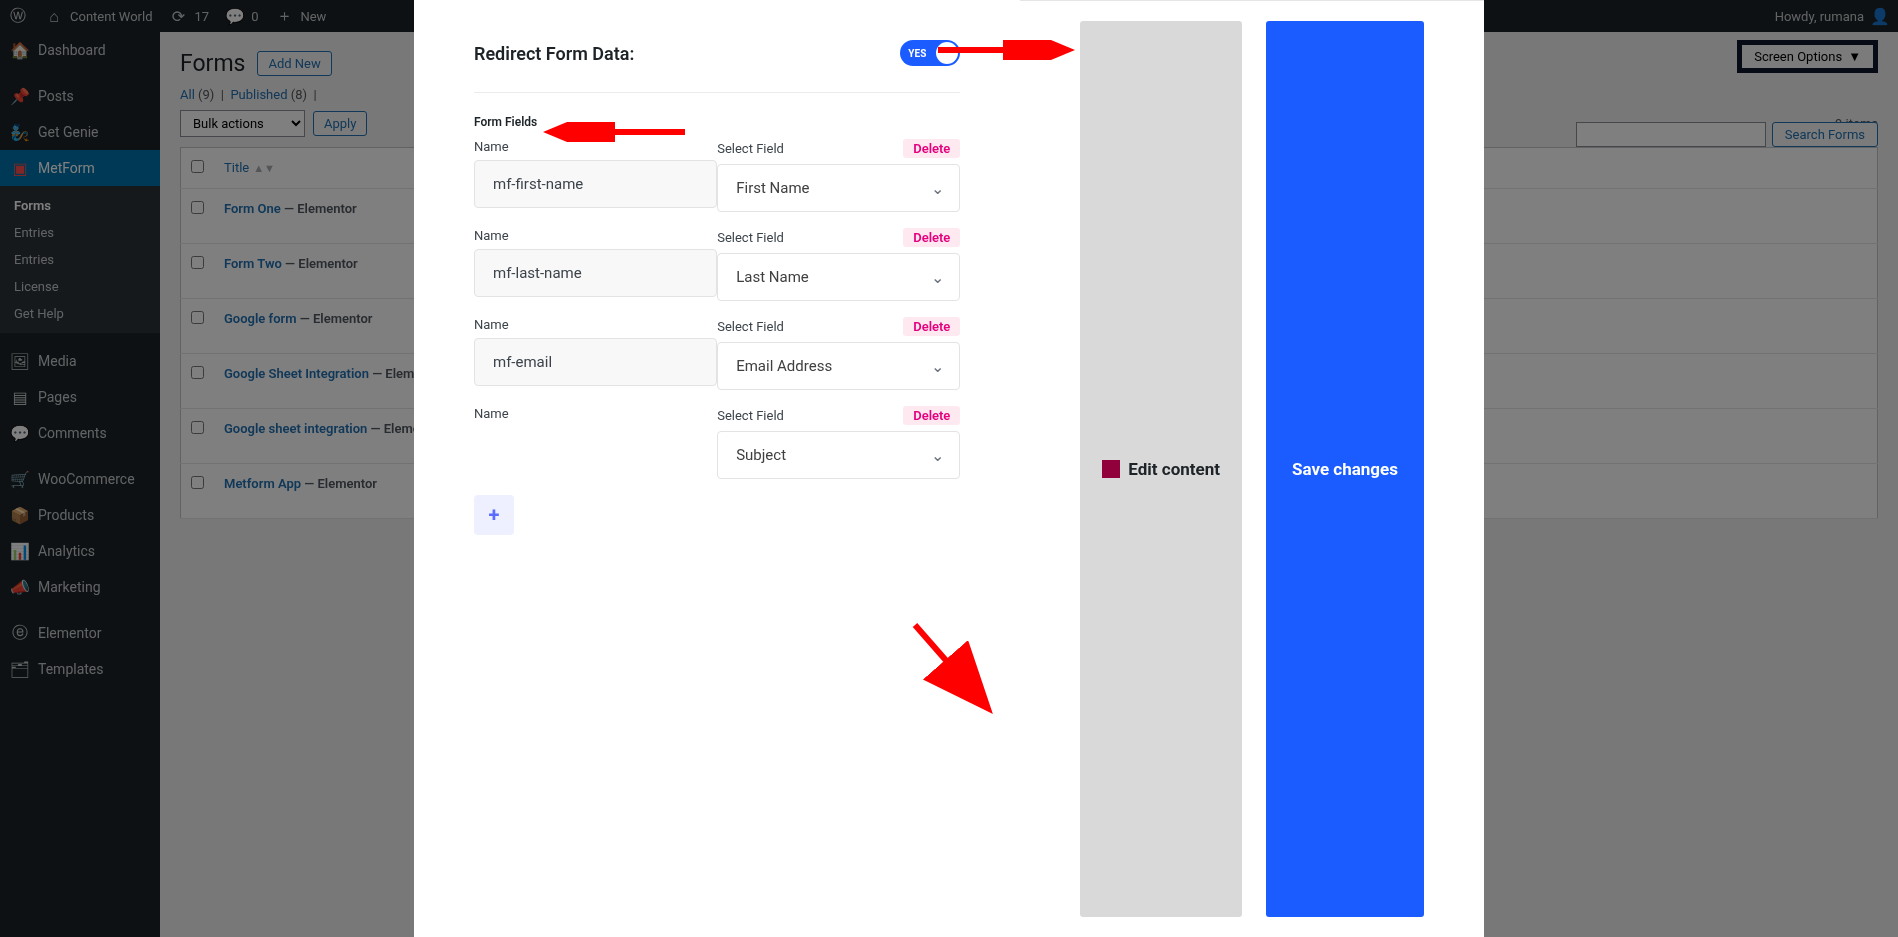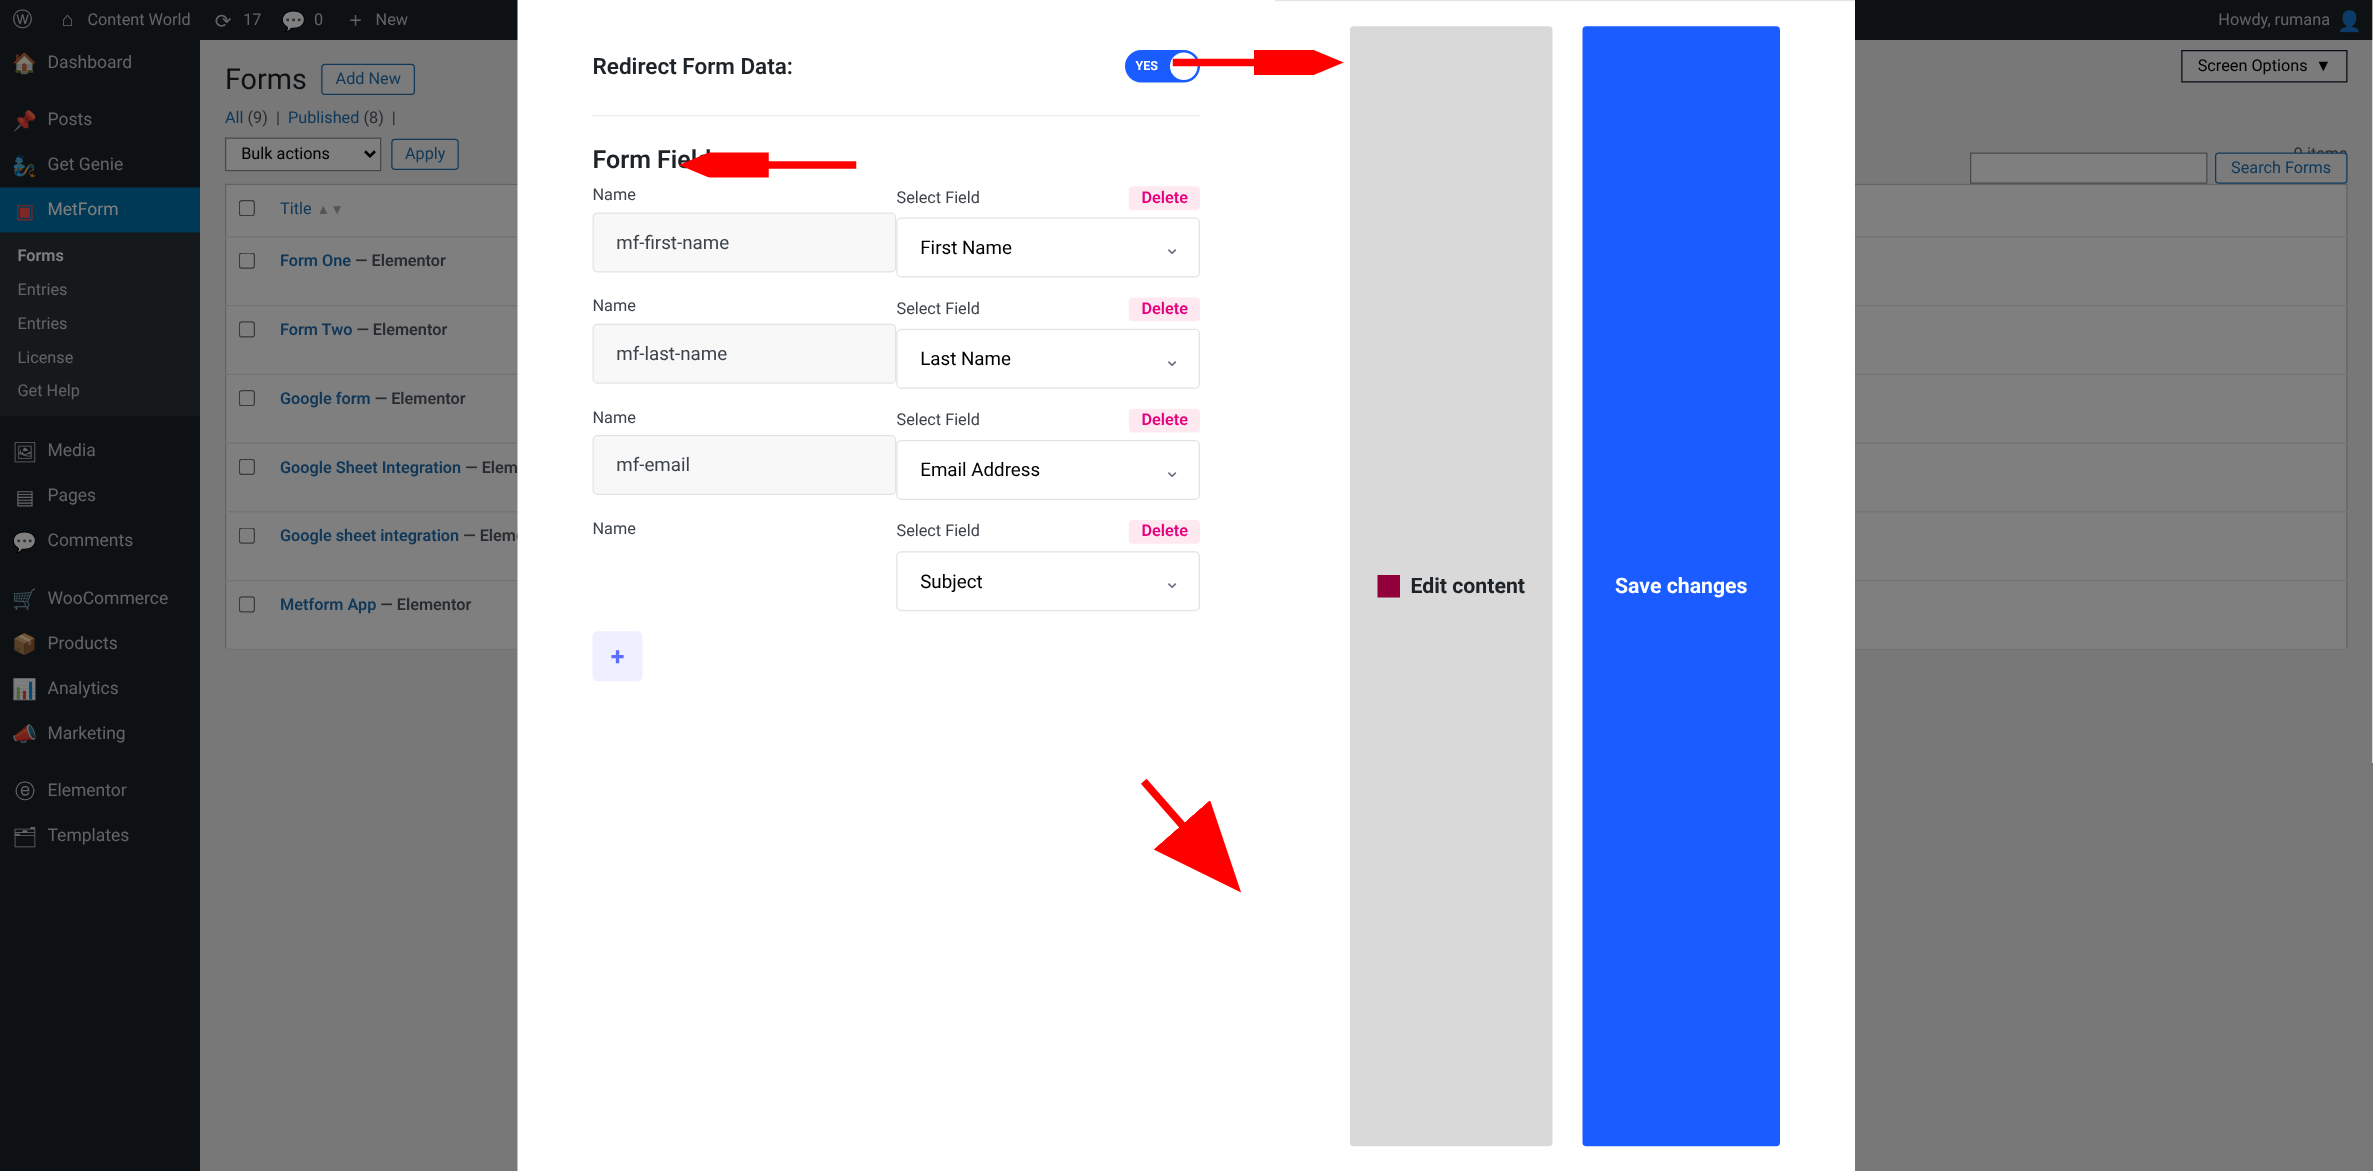--- a/index.html
+++ b/index.html
@@ -16,21 +16,21 @@
 .sidebar .menu-item { display:flex; align-items:center; gap:8px; padding:8px 10px; cursor:pointer; }
 .sidebar .menu-item.current { background:#0073aa; color:#fff; position:relative; }
 .sidebar .menu-item.current::after { content:""; position:absolute; right:-8px; top:50%; transform:translateY(-50%); border:8px solid transparent; border-left-color:#0073aa;}
 .sidebar .submenu { background:#2c3338; padding:6px 0; }
 .sidebar .submenu .sub-item { padding:6px 12px 6px 14px; font-size:13px; cursor:pointer; color:#c3c7ca;}
 .sidebar .submenu .sub-item.current { color:#fff; font-weight:600; }
 .sidebar .m-ico { width:20px; height:20px; display:flex; align-items:center; justify-content:center; font-size:16px; }
 
 
 .main { position:absolute; left:160px; top:32px; right:0; height:calc(937px - 32px); background:#f0f0f1; padding:10px 20px; }
-.screen-options { position:absolute; right:20px; top:8px; border:1px solid #0f172a; background:#f6f7f7; padding:4px 12px; font-size:13px; cursor:pointer; display:flex; align-items:center; gap:6px;}
+.screen-options { position:absolute; right:20px; top:8px; border:5px solid #0f172a; background:#f6f7f7; padding:4px 12px; font-size:13px; cursor:pointer; display:flex; align-items:center; gap:6px;}
 .page-head { display:flex; align-items:center; gap:12px; margin-top:8px;}
 .page-head h1 { font-size:23px; font-weight:400; color:#1d2327;}
 .addnew { border:1px solid #2271b1; color:#2271b1; background:#f6f7f7; padding:4px 10px; font-size:13px; cursor:pointer; border-radius:3px;}
 .subsubsub { margin-top:10px; font-size:13px; color:#50575e;}
 .subsubsub a { color:#2271b1; text-decoration:none; }
 .subsubsub .count { color:#50575e;}
 .tablenav { display:flex; align-items:center; gap:8px; margin-top:8px; }
 .tablenav select { padding:4px 24px 4px 8px; border:1px solid #8c8f94; background:#fff; font-size:13px; }
 .itemcount { margin-left:auto; font-size:13px; color:#50575e; white-space:nowrap;}
 .searchbox { position:absolute; right:20px; top:90px; display:flex; gap:6px;}
@@ -51,28 +51,28 @@
 
 
 .modal { position:absolute; left:50%; top:0; transform:translateX(-50%); width:1070px; height:937px; background:#fff; display:flex; flex-direction:row;}
 .modal-body { flex:1; overflow:auto; padding:30px 60px 20px 60px;}
 .modal-footer { border-top:1px solid #e5e5e5; padding:20px 60px; display:flex; justify-content:flex-end; gap:24px;}
 .section-row { display:flex; align-items:center; justify-content:space-between; padding:10px 0 26px 0; border-bottom:1px solid #ececec; margin-bottom:22px;}
 .section-row .lbl { font-size:18px; font-weight:600; color:#1d2327;}
 .toggle { width:60px; height:26px; border-radius:13px; background:#1a5cff; position:relative; cursor:pointer; display:flex; align-items:center;}
 .toggle .txt { color:#fff; font-size:10px; font-weight:700; margin-left:8px;}
 .toggle .knob { position:absolute; right:2px; top:2px; width:22px; height:22px; border-radius:50%; background:#fff;}
-.section-title { font-size:20px; font-weight:600; margin-bottom:10px; color:#1d2327;}
+.section-title { font-size:12px; font-weight:600; margin-bottom:10px; color:#1d2327;}
 .field-row { display:flex; margin-bottom:16px;}
 .field-col { flex:1;}
 .field-col .sublbl { font-size:13px; color:#3c434a; margin-bottom:6px; display:flex; align-items:center; justify-content:space-between;}
 .delete-btn { background:#ffe9f1; color:#e6007e; border:none; font-size:13px; font-weight:600; padding:2px 10px; border-radius:3px; cursor:pointer;}
 .txtinput { width:100%; border:1px solid #e3e3e3; background:#f8f8f8; padding:14px 18px; font-size:15px; color:#3c434a; border-radius:4px;}
 .selectwrap { position:relative;}
-.selectwrap .sel { width:100%; border:1px solid #e3e3e3; background:#fff; padding:14px 18px; font-size:15px; color:#000000; border-radius:4px; appearance:none;}
+.selectwrap .sel { width:100%; border:1px solid #e3e3e3; background:#fff; padding:14px 18px; font-size:15px; color:#404040; border-radius:4px; appearance:none;}
 .selectwrap .chev { position:absolute; right:16px; top:50%; transform:translateY(-50%); color:#6b7280; pointer-events:none;}
 .addfield { width:40px; height:40px; border-radius:4px; background:#eef0ff; color:#5b6dff; border:none; font-size:20px; font-weight:700; cursor:pointer;}
 .btn-edit { background:#d9d9d9; color:#1d2327; border:none; font-size:17px; font-weight:700; padding:16px 22px; border-radius:3px; cursor:pointer; display:flex; align-items:center; gap:8px;}
 .btn-edit .e-badge { width:18px; height:18px; background:#92003b; display:inline-block;}
 .btn-save { background:#1a5cff; color:#fff; border:none; font-size:17px; font-weight:700; padding:16px 26px; border-radius:3px; cursor:pointer;}
 
 
 .arrow { position:absolute; z-index:5000; pointer-events:none;}
 .arrow svg { display:block; }
 </style>

